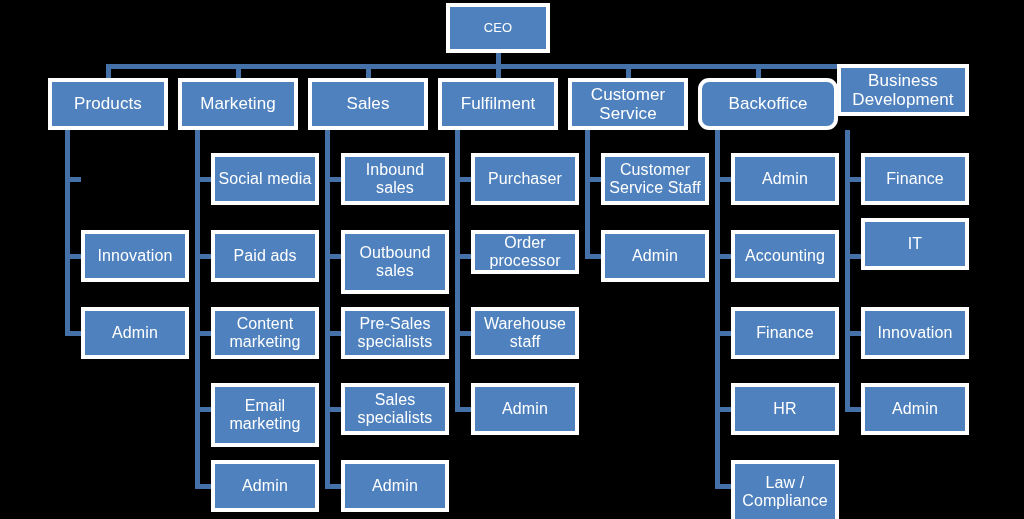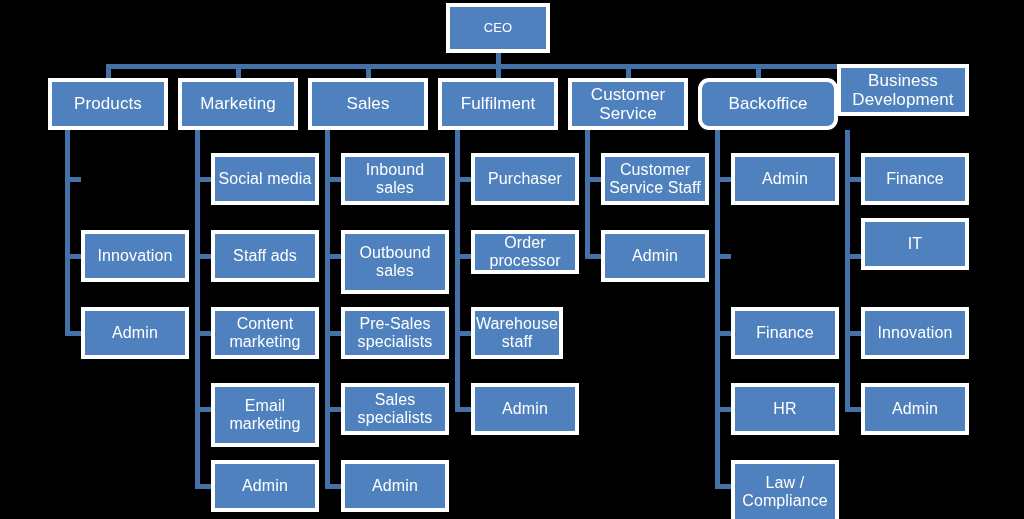--- a/index.html
+++ b/index.html
@@ -34,21 +34,21 @@
     <div class="conn hline" style="left: 64.5px; top: 253.5px; width: 16.5px;"></div>
     <div class="node leaf" style="left: 81px; top: 230px; width: 108px; height: 52px;">Innovation</div>
     <div class="conn hline" style="left: 64.5px; top: 330.5px; width: 16.5px;"></div>
     <div class="node leaf" style="left: 81px; top: 307px; width: 108px; height: 52px;">Admin</div>
     <div class="conn vline" style="left: 235.5px; top: 64px; height: 14px;"></div>
     <div class="node dept" style="left: 178px; top: 78px; width: 120px; height: 52px;">Marketing</div>
     <div class="conn vline" style="left: 194.5px; top: 130px; height: 358.5px;"></div>
     <div class="conn hline" style="left: 194.5px; top: 176.5px; width: 16.5px;"></div>
     <div class="node leaf" style="left: 211px; top: 153px; width: 108px; height: 52px;">Social media</div>
     <div class="conn hline" style="left: 194.5px; top: 253.5px; width: 16.5px;"></div>
-    <div class="node leaf" style="left: 211px; top: 230px; width: 108px; height: 52px;">Staff ads</div>
+    <div class="node leaf" style="left: 211px; top: 230px; width: 108px; height: 52px;">Paid ads</div>
     <div class="conn hline" style="left: 194.5px; top: 330.5px; width: 16.5px;"></div>
     <div class="node leaf" style="left: 211px; top: 307px; width: 108px; height: 52px;">Content
 marketing</div>
     <div class="conn hline" style="left: 194.5px; top: 406.5px; width: 16.5px;"></div>
     <div class="node leaf" style="left: 211px; top: 383px; width: 108px; height: 64px;">Email
 marketing</div>
     <div class="conn hline" style="left: 194.5px; top: 483.5px; width: 16.5px;"></div>
     <div class="node leaf" style="left: 211px; top: 460px; width: 108px; height: 52px;">Admin</div>
     <div class="conn vline" style="left: 365.5px; top: 64px; height: 14px;"></div>
     <div class="node dept" style="left: 308px; top: 78px; width: 120px; height: 52px;">Sales</div>
@@ -68,39 +68,40 @@
     <div class="node leaf" style="left: 341px; top: 460px; width: 108px; height: 52px;">Admin</div>
     <div class="conn vline" style="left: 495.5px; top: 64px; height: 14px;"></div>
     <div class="node dept" style="left: 438px; top: 78px; width: 120px; height: 52px;">Fulfilment</div>
     <div class="conn vline" style="left: 454.5px; top: 130px; height: 281.5px;"></div>
     <div class="conn hline" style="left: 454.5px; top: 176.5px; width: 16.5px;"></div>
     <div class="node leaf" style="left: 471px; top: 153px; width: 108px; height: 52px;">Purchaser</div>
     <div class="conn hline" style="left: 454.5px; top: 253.5px; width: 16.5px;"></div>
     <div class="node leaf" style="left: 471px; top: 230px; width: 108px; height: 44px;">Order
 processor</div>
     <div class="conn hline" style="left: 454.5px; top: 330.5px; width: 16.5px;"></div>
-    <div class="node leaf" style="left: 471px; top: 307px; width: 92px; height: 52px;">Warehouse
+    <div class="node leaf" style="left: 471px; top: 307px; width: 108px; height: 52px;">Warehouse
 staff</div>
     <div class="conn hline" style="left: 454.5px; top: 406.5px; width: 16.5px;"></div>
     <div class="node leaf" style="left: 471px; top: 383px; width: 108px; height: 52px;">Admin</div>
     <div class="conn vline" style="left: 625.5px; top: 64px; height: 14px;"></div>
     <div class="node dept" style="left: 568px; top: 78px; width: 120px; height: 52px;">Customer
 Service</div>
     <div class="conn vline" style="left: 584.5px; top: 130px; height: 128.5px;"></div>
     <div class="conn hline" style="left: 584.5px; top: 176.5px; width: 16.5px;"></div>
     <div class="node leaf" style="left: 601px; top: 153px; width: 108px; height: 52px;">Customer
 Service Staff</div>
     <div class="conn hline" style="left: 584.5px; top: 253.5px; width: 16.5px;"></div>
     <div class="node leaf" style="left: 601px; top: 230px; width: 108px; height: 52px;">Admin</div>
     <div class="conn vline" style="left: 755.5px; top: 64px; height: 14px;"></div>
     <div class="node dept" style="left: 698px; top: 78px; width: 140px; height: 52px; border-radius: 11px;">Backoffice</div>
     <div class="conn vline" style="left: 714.5px; top: 130px; height: 358.5px;"></div>
     <div class="conn hline" style="left: 714.5px; top: 176.5px; width: 16.5px;"></div>
     <div class="node leaf" style="left: 731px; top: 153px; width: 108px; height: 52px;">Admin</div>
     <div class="conn hline" style="left: 714.5px; top: 253.5px; width: 16.5px;"></div>
+    <div class="node leaf" style="left: 731px; top: 230px; width: 108px; height: 52px;">Accounting</div>
     <div class="conn hline" style="left: 714.5px; top: 330.5px; width: 16.5px;"></div>
     <div class="node leaf" style="left: 731px; top: 307px; width: 108px; height: 52px;">Finance</div>
     <div class="conn hline" style="left: 714.5px; top: 406.5px; width: 16.5px;"></div>
     <div class="node leaf" style="left: 731px; top: 383px; width: 108px; height: 52px;">HR</div>
     <div class="conn hline" style="left: 714.5px; top: 483.5px; width: 16.5px;"></div>
     <div class="node leaf" style="left: 731px; top: 460px; width: 108px; height: 64px;">Law /
 Compliance</div>
     <div class="conn vline" style="left: 885.5px; top: 64px; height: 14px;"></div>
     <div class="node dept" style="left: 828px; top: 64px; width: 132px; height: 52px; margin-left: 9px;">Business
 Development</div>

